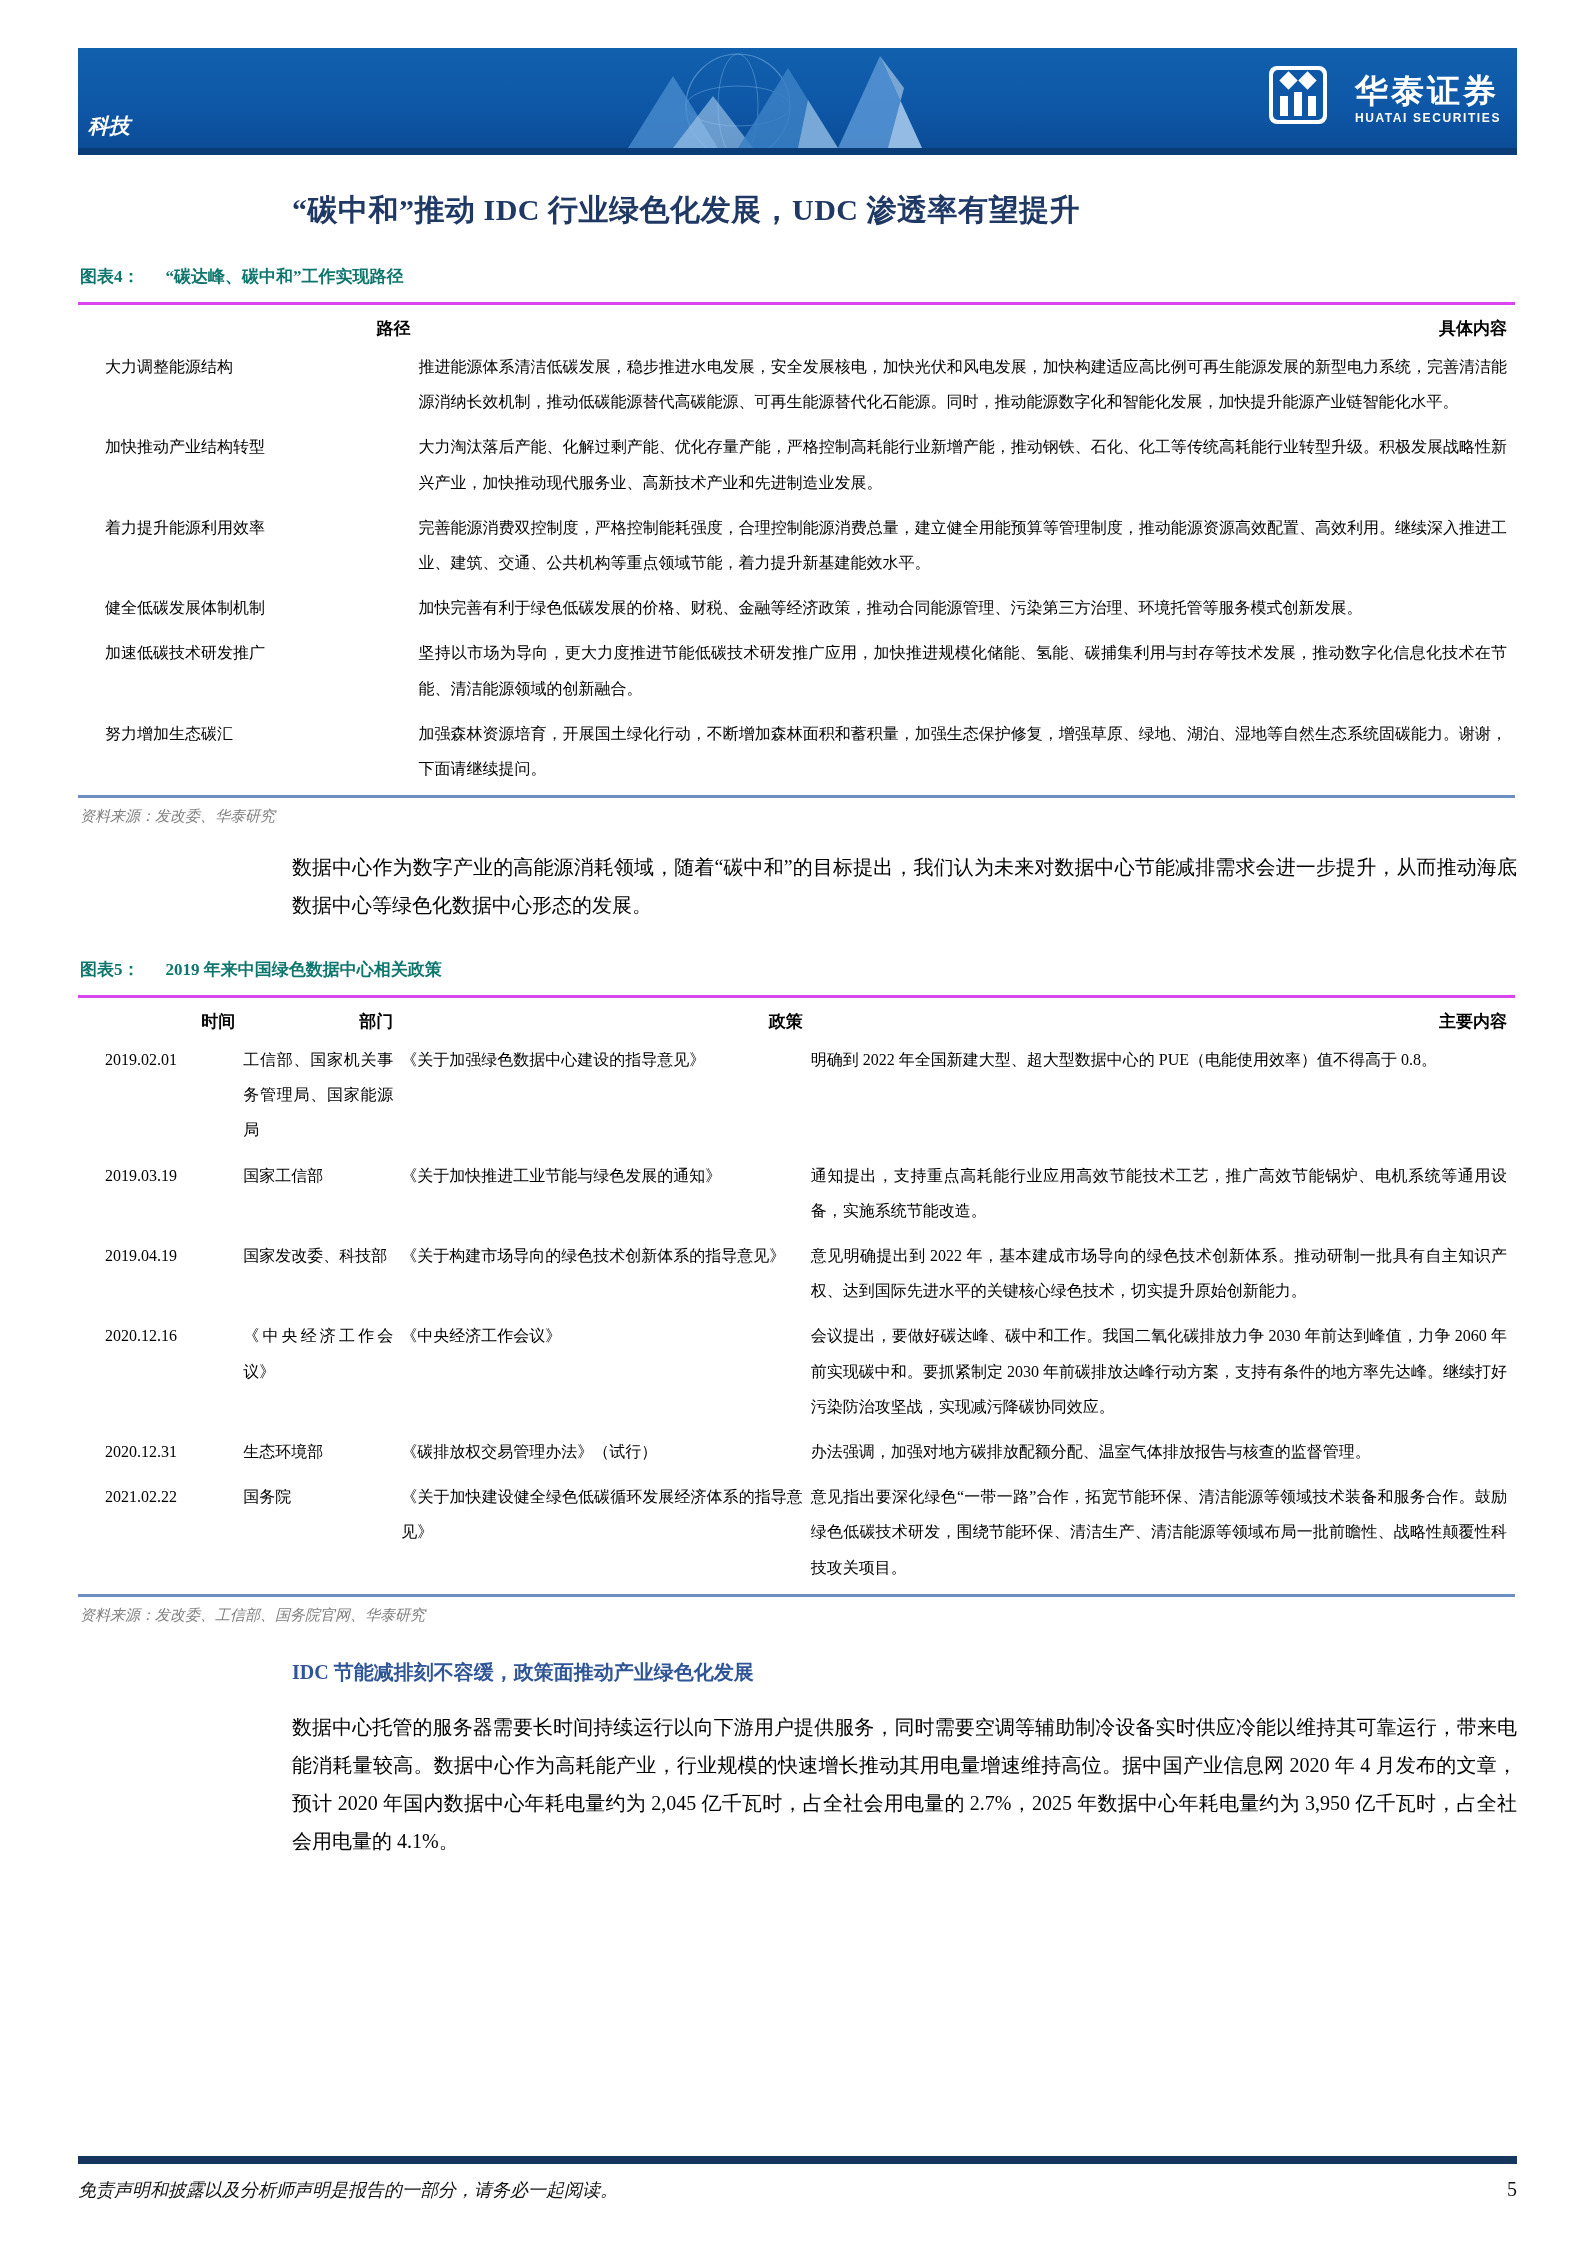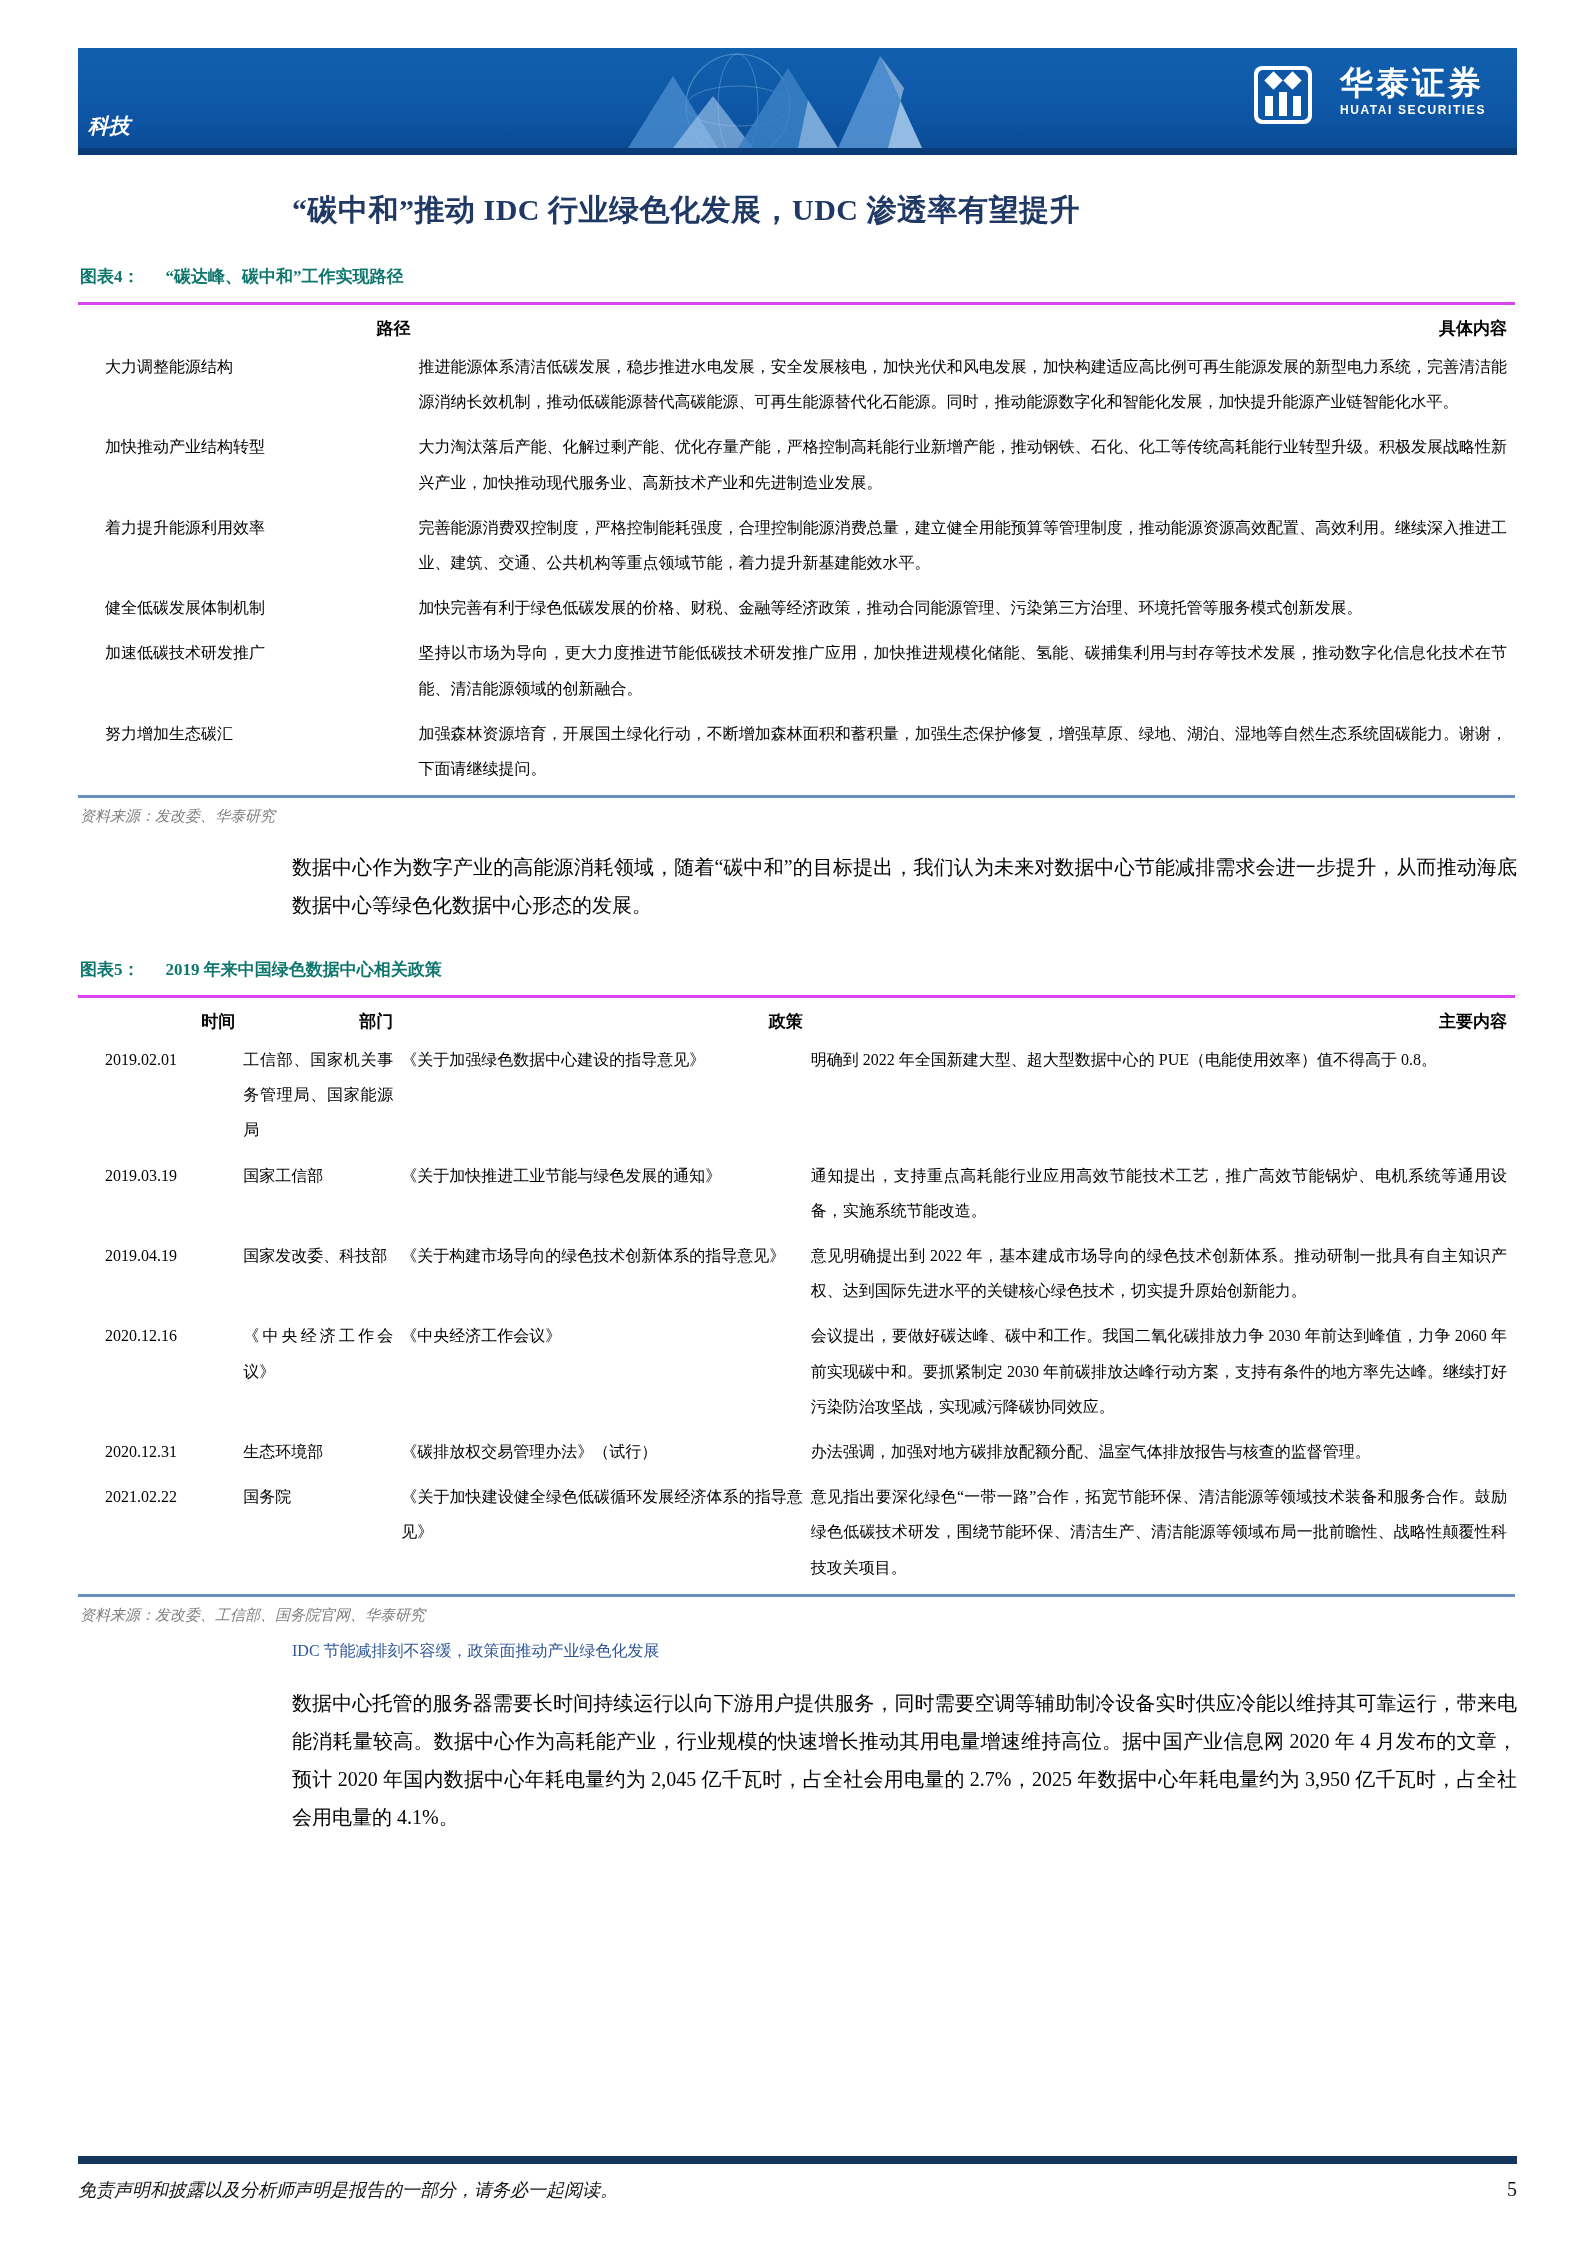--- a/index.html
+++ b/index.html
@@ -5,42 +5,42 @@
   html,body{margin:0;padding:0;background:#ffffff;}
   body{font-family:"Liberation Serif","DejaVu Serif",serif;color:#000;}
   .page{position:relative;width:1586px;height:2244px;margin:0 auto;background:#fff;overflow:hidden;}
 
   
   .banner{position:absolute;left:78px;top:48px;width:1439px;height:100px;
     background:linear-gradient(180deg,#1160ad 0%,#0e57a7 60%,#0b4c97 100%);
     border-bottom:7px solid #0a3c78;}
   .banner-graphic{position:absolute;left:430px;top:0;width:600px;height:100px;}
   .dept-label{position:absolute;left:10px;bottom:8px;color:#fff;font-size:21px;font-weight:bold;font-style:italic;}
-  .brand{position:absolute;right:31px;top:18px;display:flex;align-items:flex-start;gap:28px;}
+  .brand{position:absolute;right:16px;top:18px;display:flex;align-items:flex-end;gap:28px;}
   .brand-icon{width:58px;height:58px;}
   .brand-text{display:flex;flex-direction:column;line-height:1;}
   .brand-cn{color:#fff;font-size:33px;font-weight:bold;letter-spacing:3px;font-family:"Liberation Sans",sans-serif;}
   .brand-en{color:#fff;font-size:12px;font-weight:bold;letter-spacing:1.6px;margin-top:5px;font-family:"Liberation Sans",sans-serif;}
 
   
   .content{position:absolute;left:78px;top:162px;width:1439px;}
   .page-title{font-size:30px;font-weight:bold;color:#1f3864;margin:28px 0 0 214px;letter-spacing:0.5px;}
   .para{margin:22px 0 0 214px;width:1225px;font-size:20px;line-height:1.9;text-align:justify;}
 
   .figure{margin-top:30px;width:1437px;}
   .fig-caption{font-size:17px;font-weight:bold;color:#0f766e;padding:4px 2px 14px 2px;border-bottom:3px solid #d946ef;}
   .fig-caption .cap-label{margin-right:26px;}
   table.fig-table{width:100%;border-collapse:collapse;table-layout:fixed;}
   table.fig-table th{font-size:17px;font-weight:bold;text-align:right;padding:12px 8px 4px 0;vertical-align:top;}
   table.fig-table td{font-size:16px;line-height:2.2;text-align:left;padding:5px 8px 5px 0;vertical-align:top;text-align:justify;}
   table.fig-table th:first-child,table.fig-table td:first-child{padding-left:27px;}
   .fig-bottom-rule{border-bottom:3px solid #6d8fc0;margin-top:4px;}
   .fig-source{font-size:15px;font-style:italic;color:#7f7f7f;padding:9px 2px 0 2px;}
 
-  .section-heading{font-size:16px;font-weight:normal;color:#2f5597;margin:16px 0 0 214px;}
+  .section-heading{font-size:20px;font-weight:bold;color:#2f5597;margin:34px 0 0 214px;}
 
   
   .footer{position:absolute;left:78px;top:2156px;width:1439px;}
   .footer-bar{height:8px;background:#17375e;}
   .footer-row{display:flex;justify-content:space-between;align-items:flex-start;margin-top:14px;}
   .disclaimer{font-size:18px;font-style:italic;color:#111;}
   .page-number{font-size:20px;color:#111;}
 
   
   .ico-bg{fill:#ffffff;}

